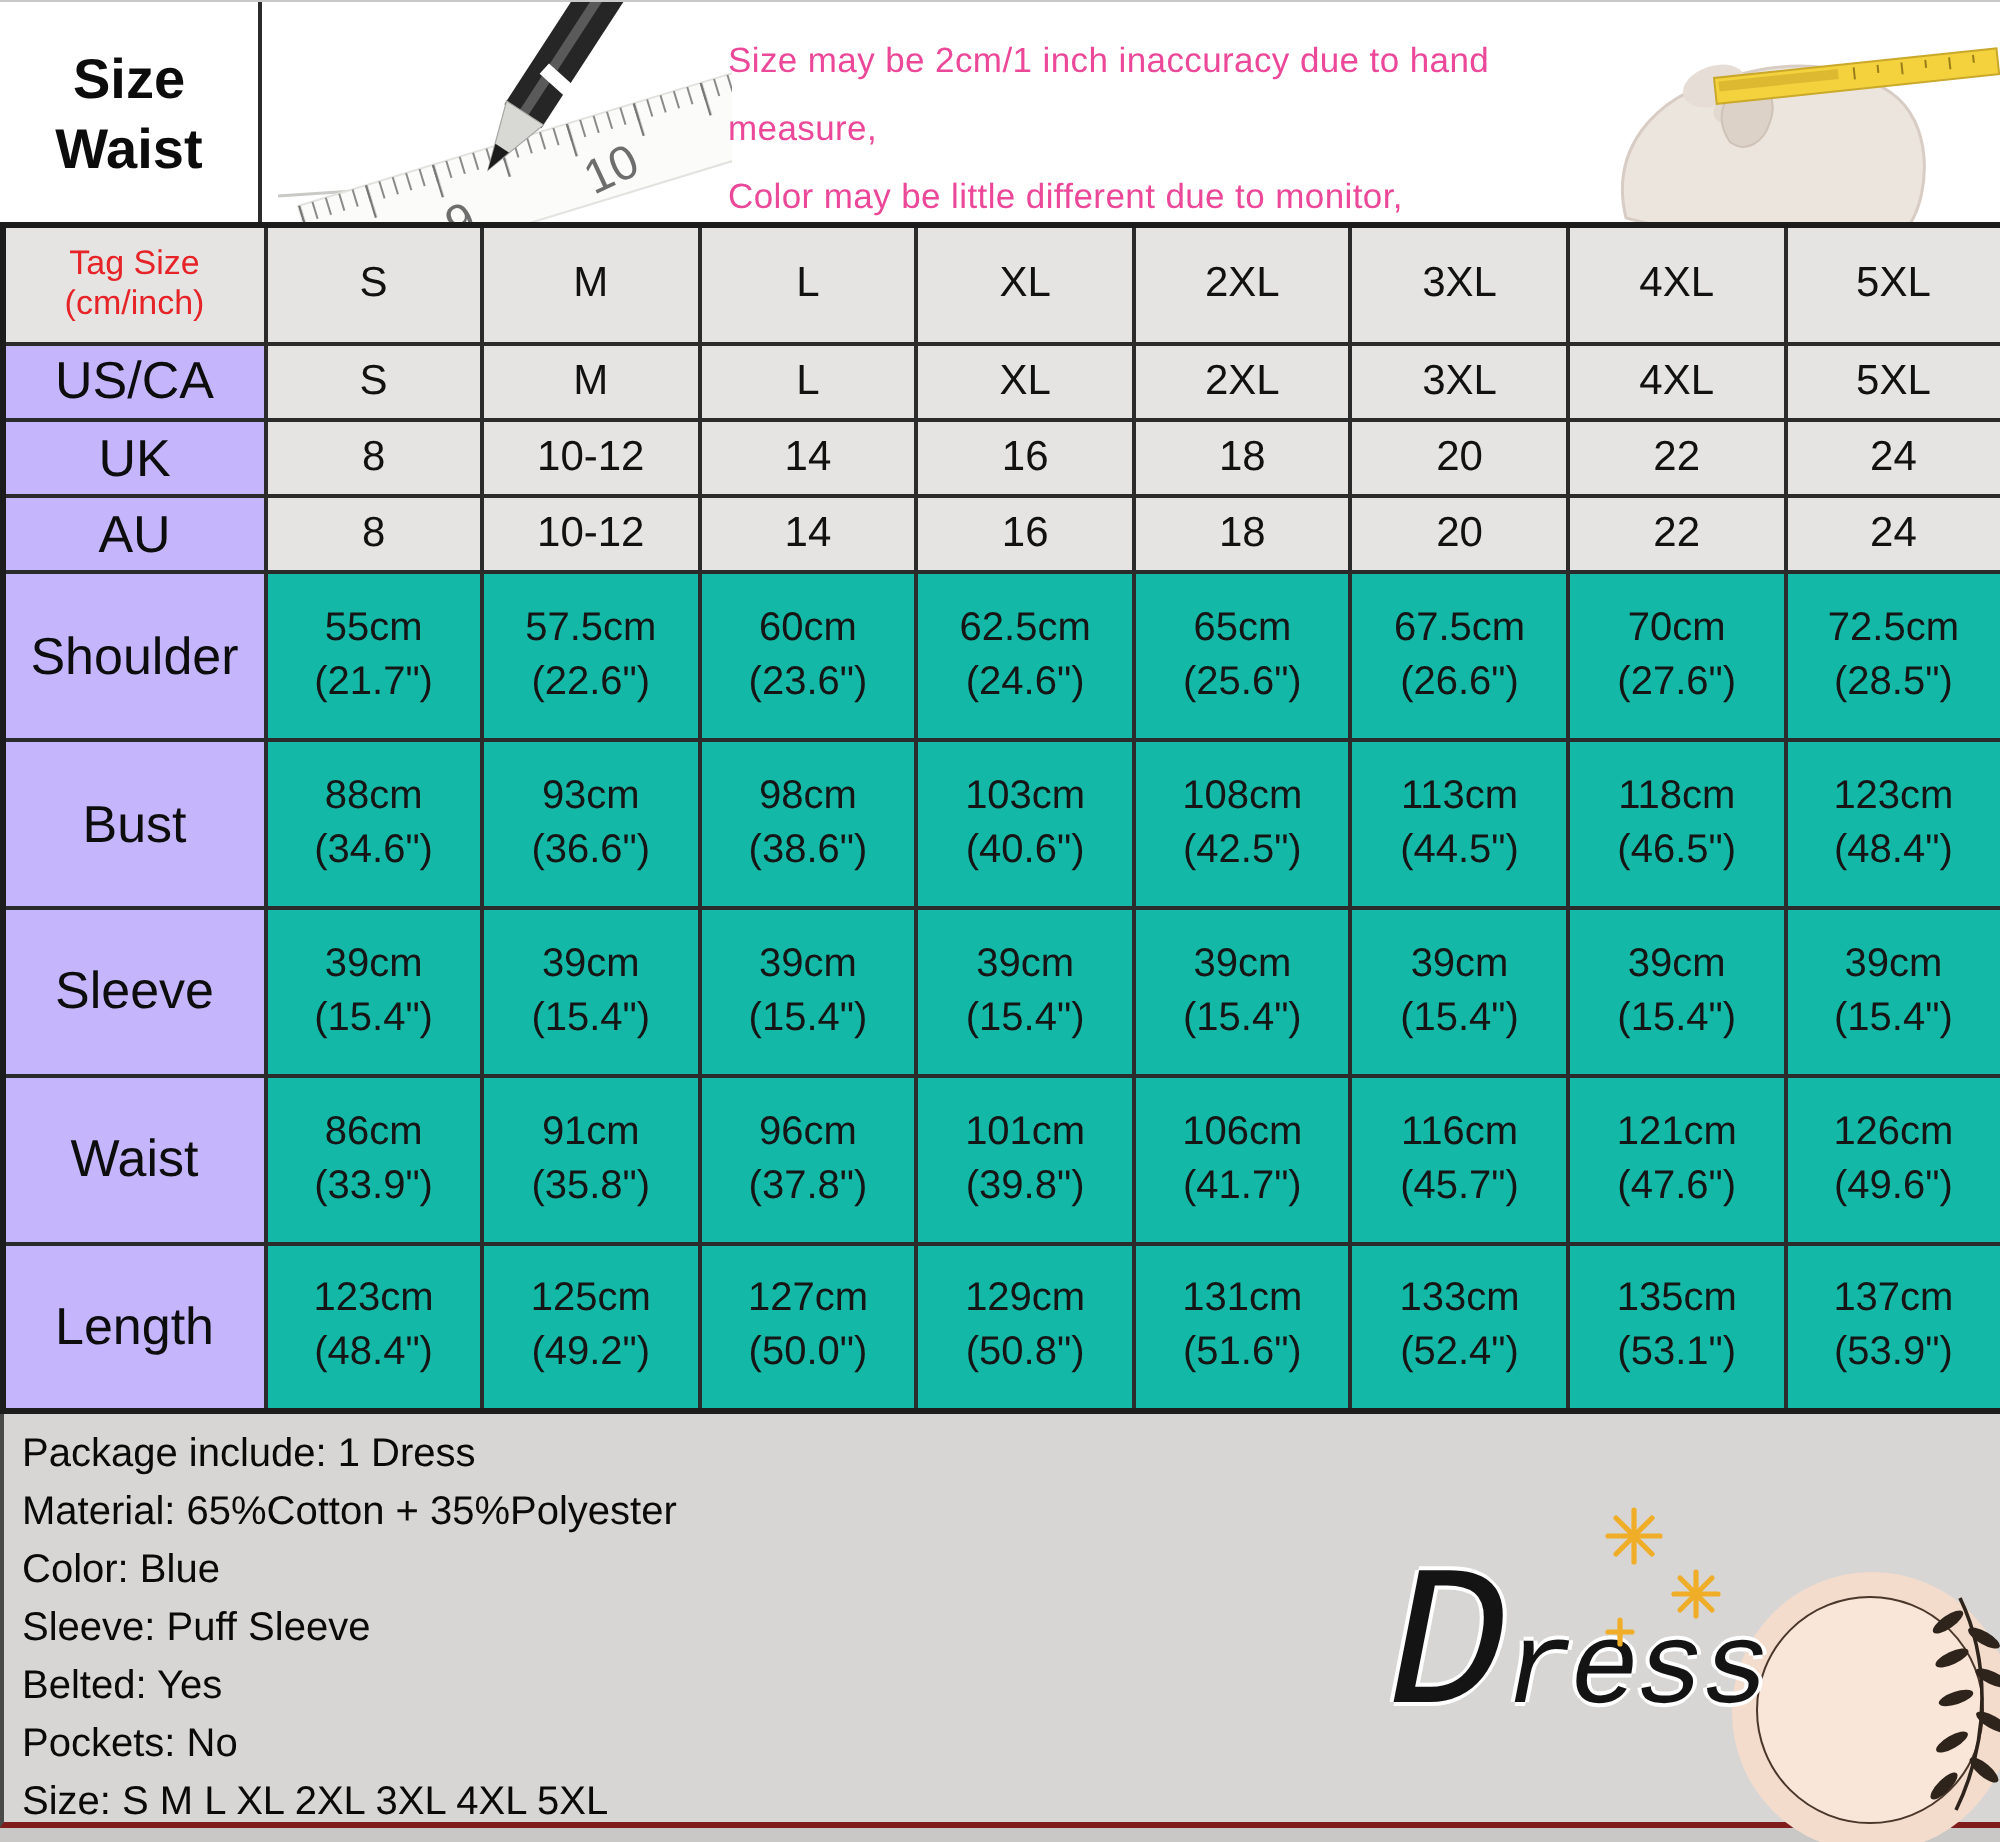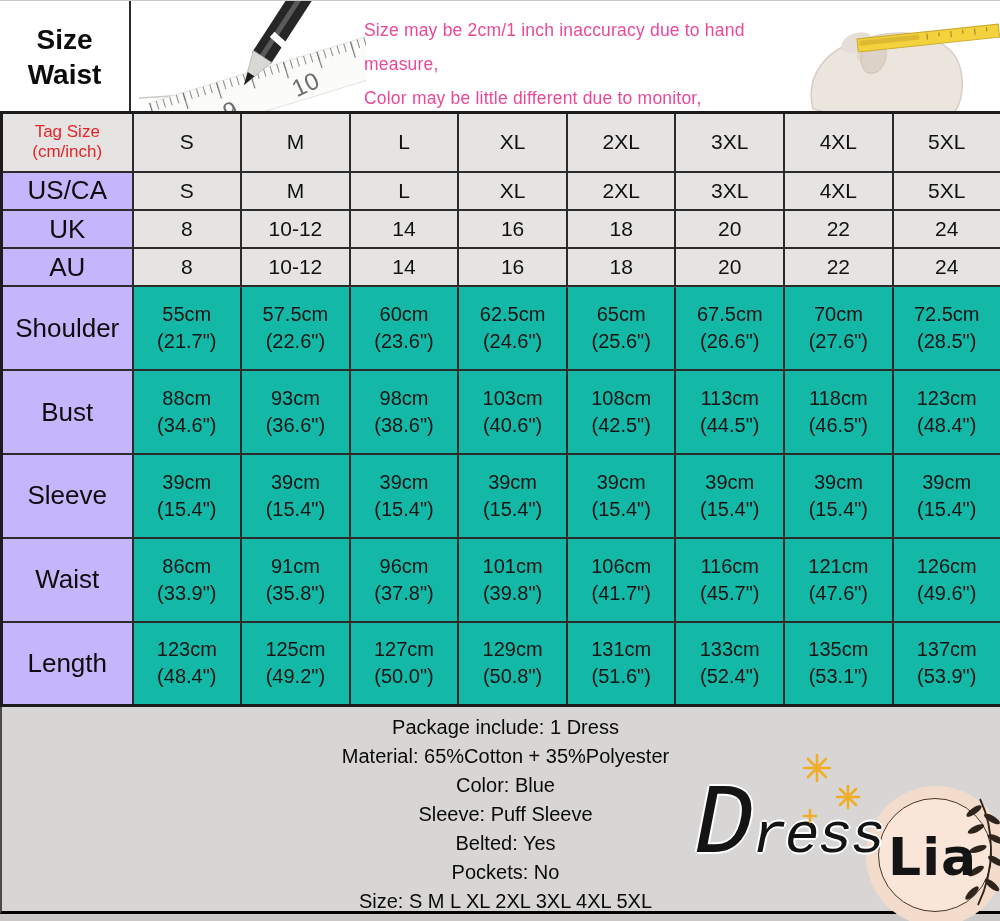--- a/index.html
+++ b/index.html
@@ -40,23 +40,22 @@
   .row-measure{height:79px;}
   .label{font-size:26px;color:#0d0d0d;background:#c4b5fd;}
   .label-red{font-size:17px;font-weight:bold;color:#e62428;line-height:1.22;background:#e5e4e2;}
   .szv{font-size:21px;font-weight:bold;background:#e5e4e2;color:#111;}
   .mcell{background:#14b8a6;}
   .mcell div{font-size:20px;line-height:27px;color:#151515;}
   
   .info-panel{
     position:absolute;top:707px;left:0;width:1000px;height:207px;
     background:#d7d6d4;box-sizing:border-box;
-    border-left:2px solid #4a4a48;border-bottom:3px solid #000000;
+    border-left:2px solid #4a4a48;border-bottom:3px solid #7f1d1d;
     padding:6px 0 0 9px;
-    text-align:center;
   }
   .info-line{font-size:20px;line-height:29px;color:#0a0a0a;}
   .bottom-strip{position:absolute;top:914px;left:0;width:1000px;height:7px;background:#c9c8c6;}
   
   .logo-circle-outer{
     position:absolute;left:866px;top:786px;width:140px;height:140px;
     border-radius:50%;background:#f3dccc;
   }
   .logo-circle{
     position:absolute;left:878px;top:798px;width:114px;height:114px;
@@ -411,21 +410,20 @@
       <ellipse cx="26" cy="36" rx="9" ry="3.2" transform="rotate(-25 26 36)"></ellipse>
       <ellipse cx="46" cy="46" rx="9" ry="3.2" transform="rotate(25 46 46)"></ellipse>
       <ellipse cx="28" cy="56" rx="9" ry="3.2" transform="rotate(-18 28 56)"></ellipse>
       <ellipse cx="46" cy="68" rx="9" ry="3.2" transform="rotate(30 46 68)"></ellipse>
       <ellipse cx="26" cy="78" rx="9" ry="3.2" transform="rotate(-30 26 78)"></ellipse>
       <ellipse cx="42" cy="92" rx="9" ry="3.2" transform="rotate(40 42 92)"></ellipse>
       <ellipse cx="22" cy="100" rx="9" ry="3.2" transform="rotate(-45 22 100)"></ellipse>
     </g>
   </svg>
   <span class="logo-dress">Dress</span>
-  <span class="logo-lia">Lia</span>
   <svg class="sparkles" viewBox="0 0 80 80">
     <g stroke="#f0ad28" stroke-width="2.6" stroke-linecap="round">
       <line x1="27" y1="5" x2="27" y2="31"></line>
         <line x1="14" y1="18" x2="40" y2="18"></line>
       <line x1="18" y1="9" x2="36" y2="27"></line>
         <line x1="36" y1="9" x2="18" y2="27"></line>
       <line x1="58" y1="36" x2="58" y2="58"></line>
         <line x1="47" y1="47" x2="69" y2="47"></line>
       <line x1="50" y1="39" x2="66" y2="55"></line>
         <line x1="66" y1="39" x2="50" y2="55"></line>

